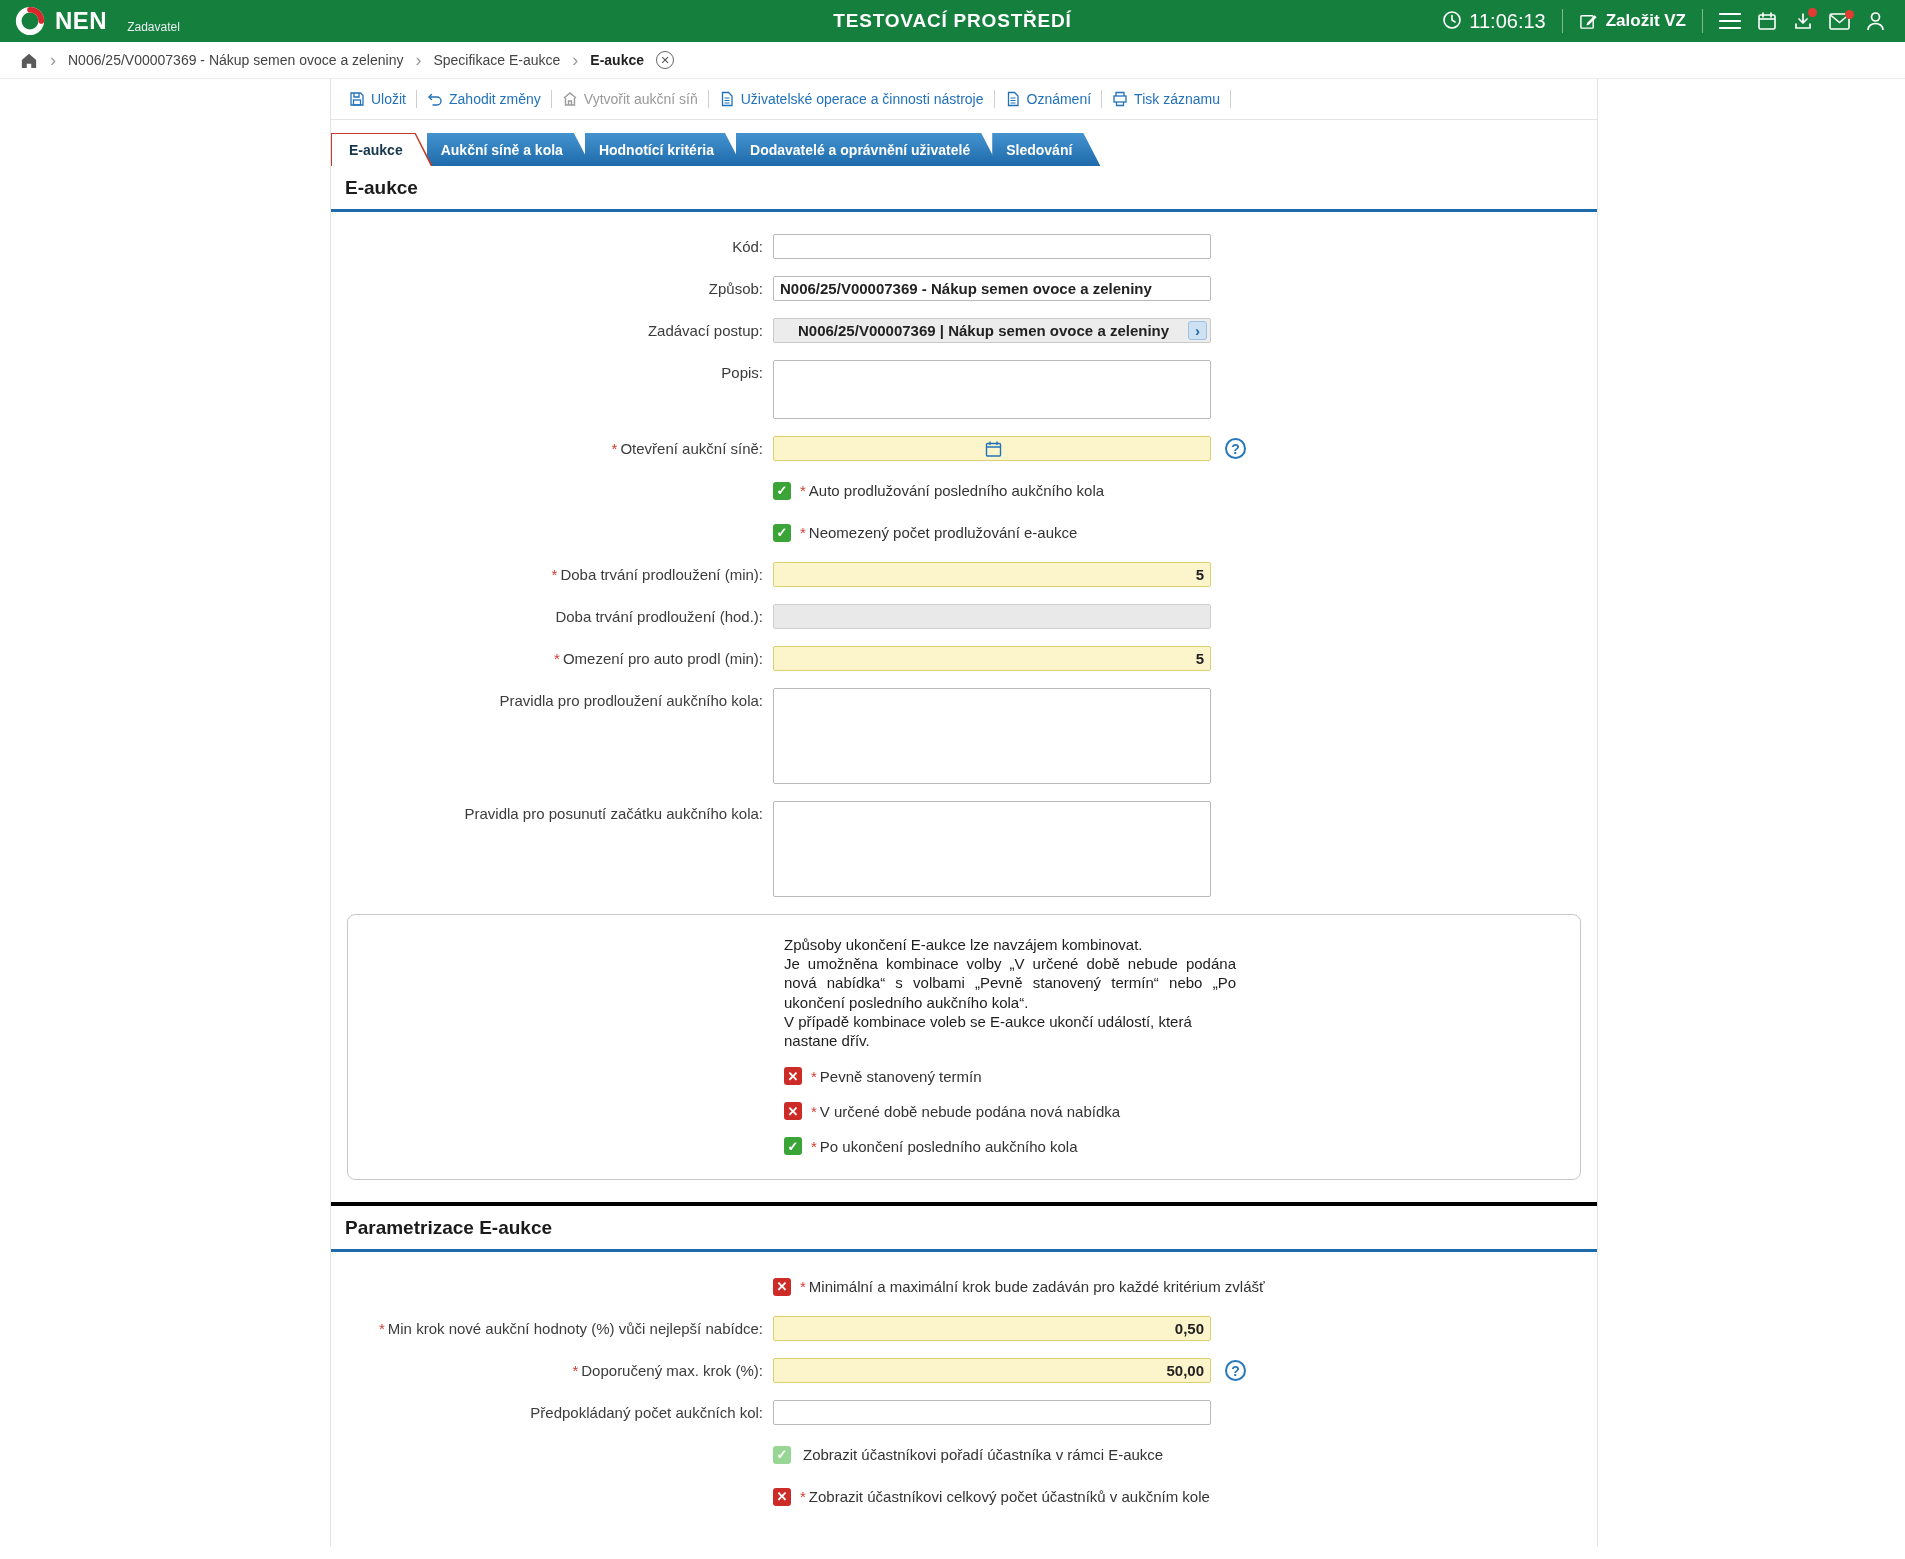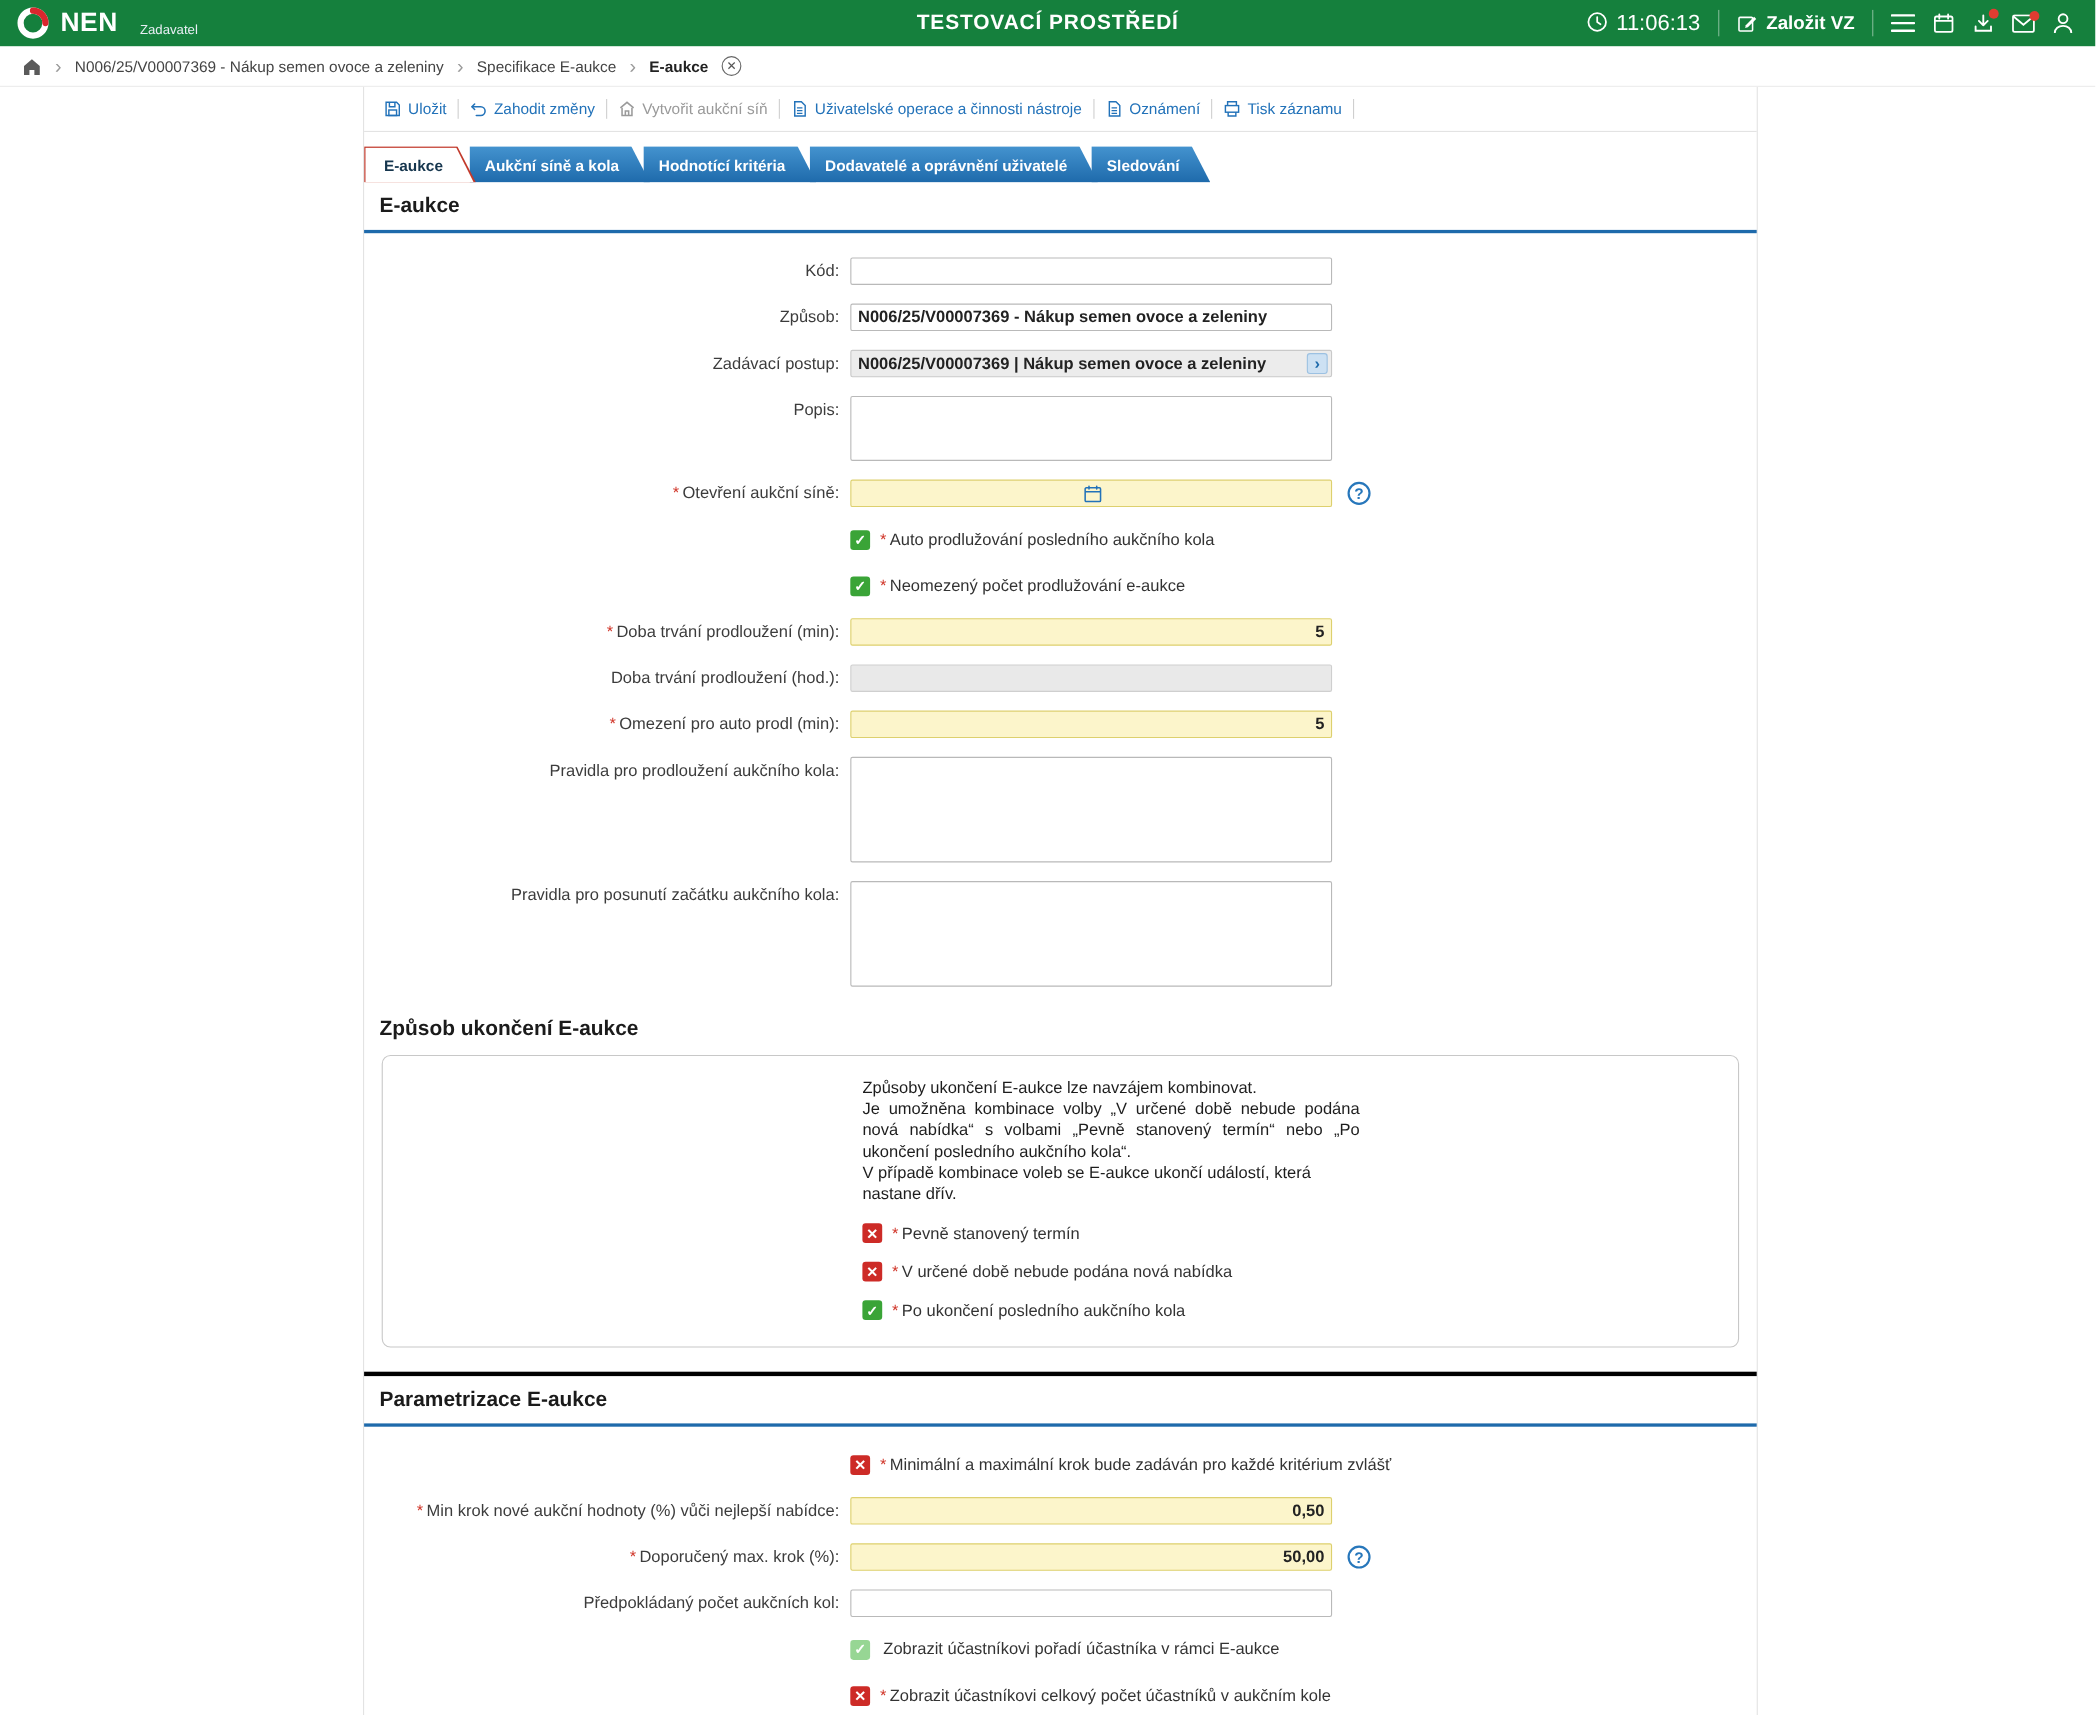--- a/index.html
+++ b/index.html
@@ -69,21 +69,21 @@
   .inp.bold { font-weight: 700; }
   .inp.disabled, .inp:disabled { background: #e9e9e9; border-color: #cfcfcf; }
   textarea.inp { resize: none; padding-top: 4px; }
   .ta-s { height: 59px; }
   .ta-l { height: 96px; }
   .req { color: #d23b2f; margin-right: 3px; }
   .cal { position: absolute; left: 212px; top: 50%; transform: translateY(-50%); display: inline-flex; line-height: 0; cursor: pointer; }
   .help { margin-left: 14px; width: 21px; height: 21px; border: 2px solid #2777bb; border-radius: 50%; color: #2777bb; font-weight: 700; font-size: 14px; display: inline-flex; align-items: center; justify-content: center; cursor: pointer; flex-shrink: 0; }
   .help::before { content: "?"; }
 
-  .ro-field { width: 438px; height: 25px; background: #ececec; border: 1px solid #c9c9c9; border-radius: 2px; display: flex; align-items: center; padding: 0 3px 0 6px; }
+  .ro-field { width: 438px; height: 25px; background: #ececec; border: 1px solid #c9c9c9; border-radius: 2px; display: flex; align-items: center; padding: 0 3px 0 24px; }
   .ro-text { flex: 1; font-size: 15px; font-weight: 700; color: #222; white-space: nowrap; overflow: hidden; }
   .chev-btn { width: 19px; height: 19px; background: #cde1f3; border: 1px solid #9cc1e2; border-radius: 3px; color: #1e6aab; display: inline-flex; align-items: center; justify-content: center; cursor: pointer; flex-shrink: 0; }
   .chev-btn::before { content: "›"; font-size: 15px; font-weight: 700; line-height: 0; }
 
   
   .cbwrap { display: flex; align-items: center; }
   .cb { width: 18px; height: 18px; border-radius: 3px; display: inline-flex; align-items: center; justify-content: center; color: #fff; font-size: 13px; font-weight: 700; cursor: pointer; flex-shrink: 0; line-height: 1; }
   .cb[data-state="yes"] { background: #3aa437; }
   .cb[data-state="yes"]::before { content: "✓"; }
   .cb[data-state="no"] { background: #cd2b27; }
@@ -372,21 +372,20 @@
     </div>
 
     <div class="row top">
       <div class="lbl"><span class="req"></span><span>Pravidla pro posunutí začátku aukčního kola:</span></div>
       <div class="fld">
           <textarea class="inp ta-l" style=""></textarea>
         </div>
     </div>
   </div>
 
-  <div class="sechead plain">Způsob ukončení E-aukce</div>
 
   <div class="infobox">
     <div class="infotext">
       <div>Způsoby ukončení E-aukce lze navzájem kombinovat.</div>
       <div class="just">Je umožněna kombinace volby „V určené době nebude podána nová nabídka“ s volbami „Pevně stanovený termín“ nebo „Po ukončení posledního aukčního kola“.</div>
       <div>V případě kombinace voleb se E-aukce ukončí událostí, která nastane dřív.</div>
     </div>
 
     <div class="boxrow">
       <span class="cb" data-state="no"></span>

